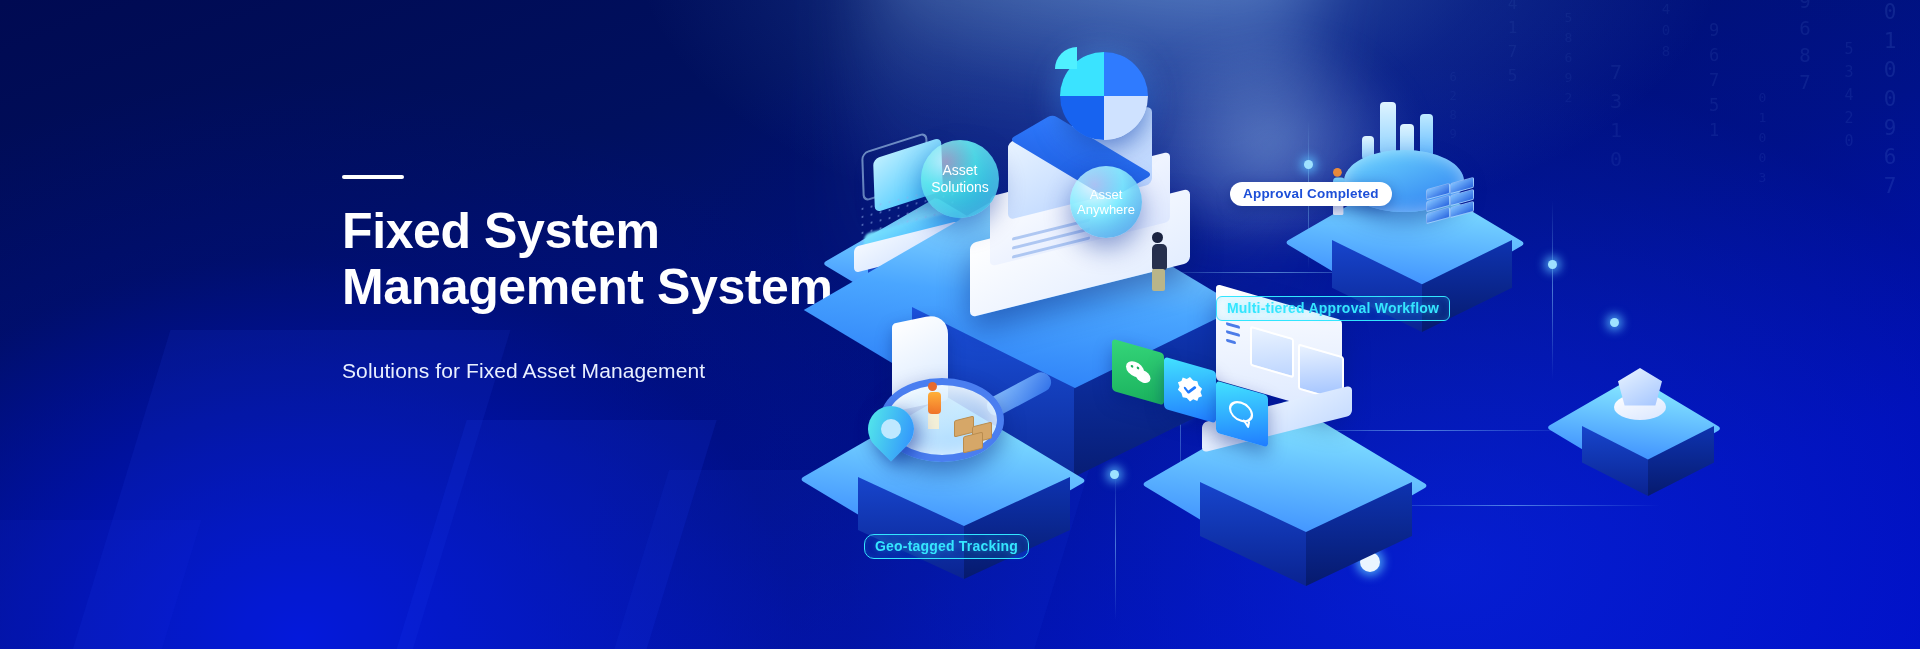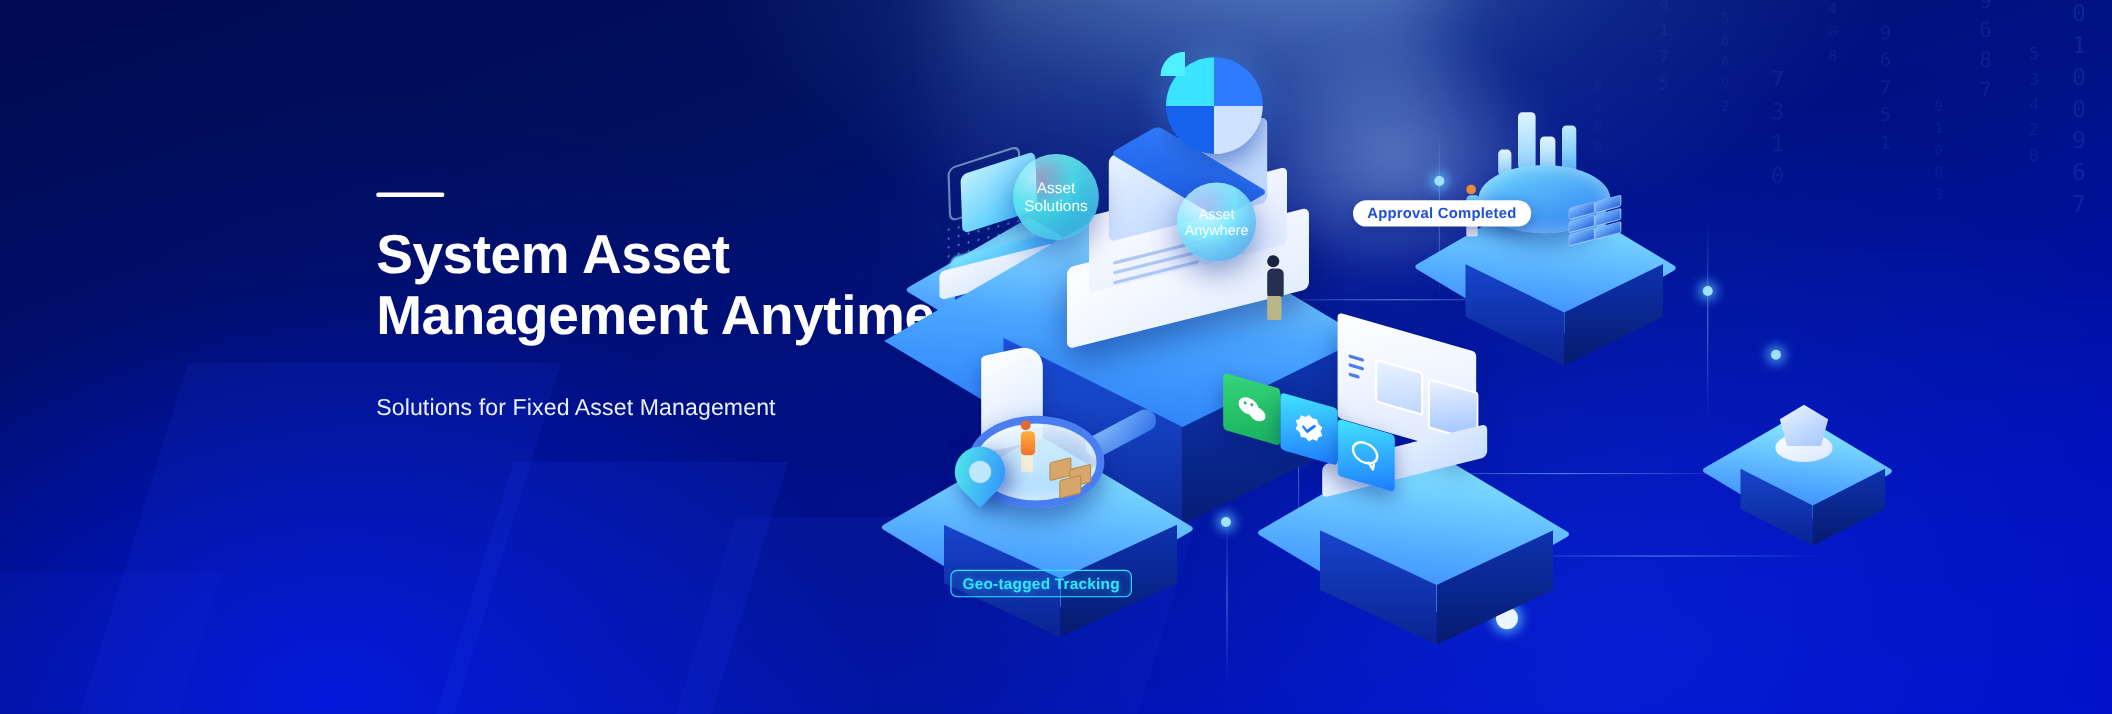--- a/index.html
+++ b/index.html
@@ -212,22 +212,22 @@
     <span class="rcol" style="right:398px; font-size:16px; opacity:.42; top:-30px;">04175</span>
     <span class="rcol" style="right:460px; font-size:12px; opacity:.35; top:70px;">6289</span>
   </div>
 
   <div class="beam"></div>
   <div class="glow-core"></div>
 
   <div class="copy">
     <div class="rule"></div>
     <h1 class="title">
-      <span>System Asset</span>
-      <span class="l2">Management Anytime</span>
+      <span>Fixed System</span>
+      <span class="l2">Management System</span>
     </h1>
     <p class="subtitle">
       <span class="s2">Solutions for Fixed Asset Management</span>
     </p>
   </div>
 
   <div class="scene">
 
     <div class="wire" style="left:-30px; top:345px; width:300px;"></div>
     <div class="wire" style="left:210px; top:272px; width:260px;"></div>
@@ -381,15 +381,16 @@
       </span>
     </div>
     <div class="bubble b2">
       <span>
         <span>Asset</span><br>
         <span>Anywhere</span>
       </span>
     </div>
 
     <span class="tag pill" style="left:300px; top:182px;">Approval Completed</span>
-    <span class="tag out" style="left:-66px; top:518px;">Geo-tagged Tracking</span>
+    <span class="tag out" style="left:286px; top:296px;">Multi-tiered Approval Workflow</span>
+    <span class="tag out" style="left:-66px; top:534px;border-radius:10px;">Geo-tagged Tracking</span>
   </div>
 </div>
 
 </body></html>

